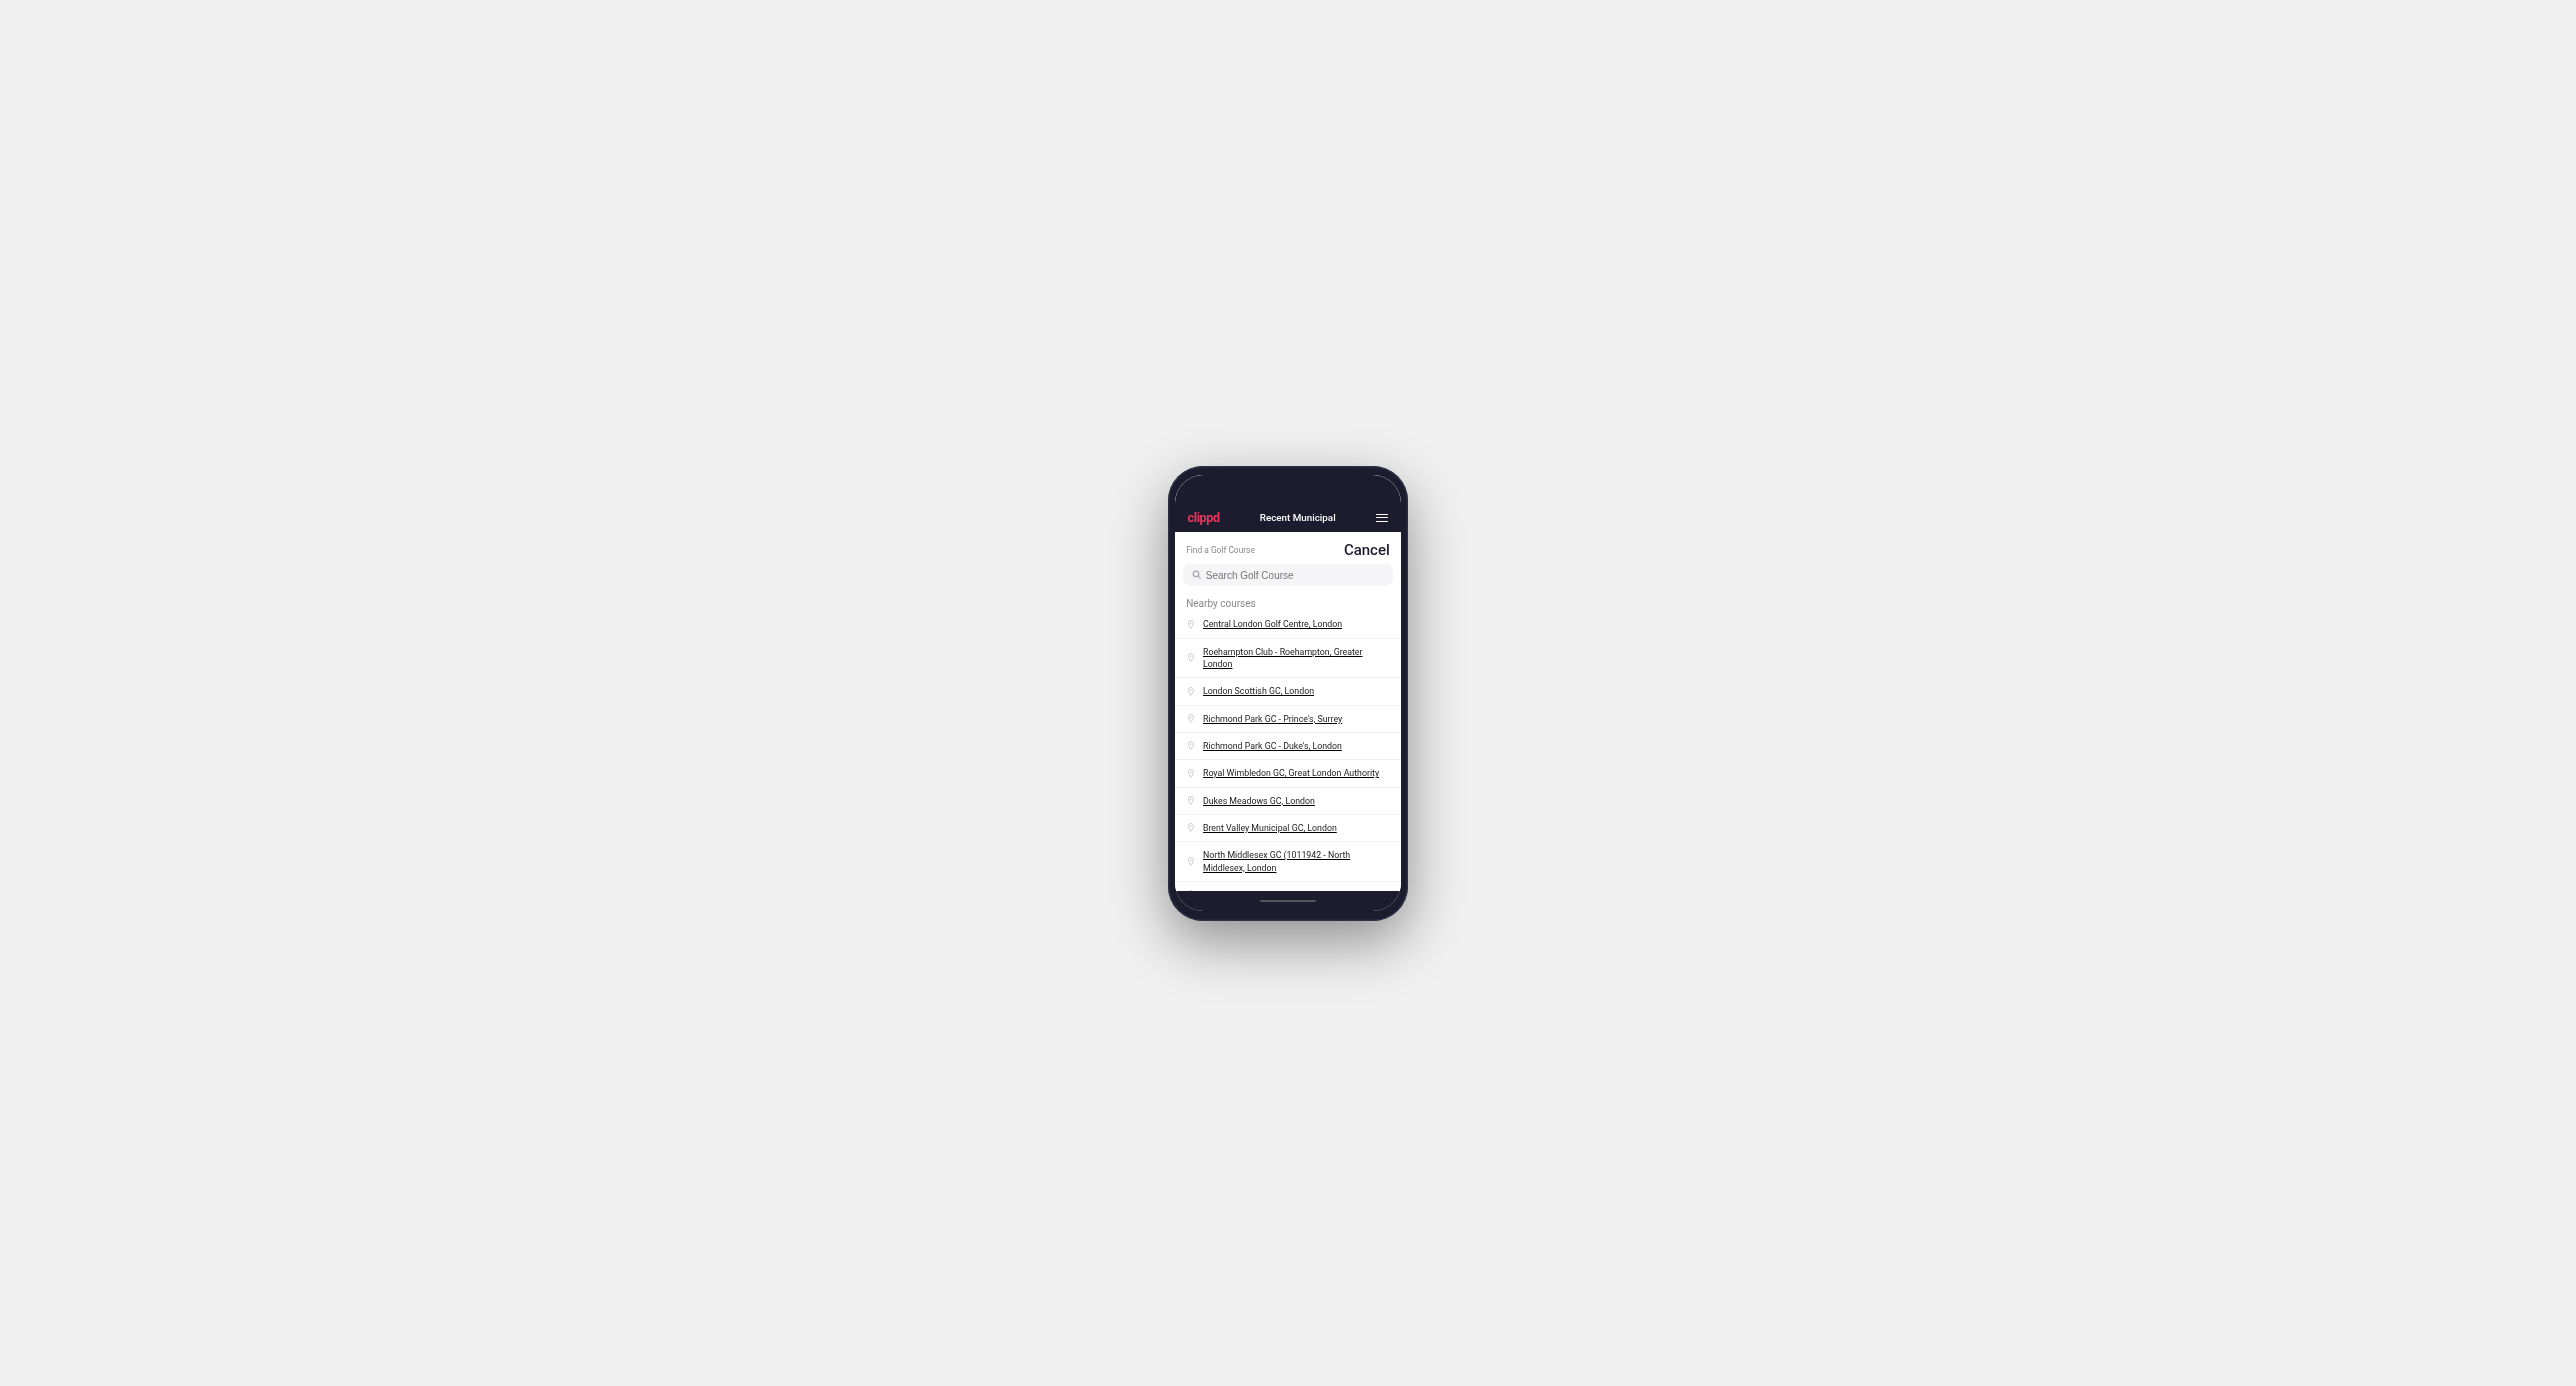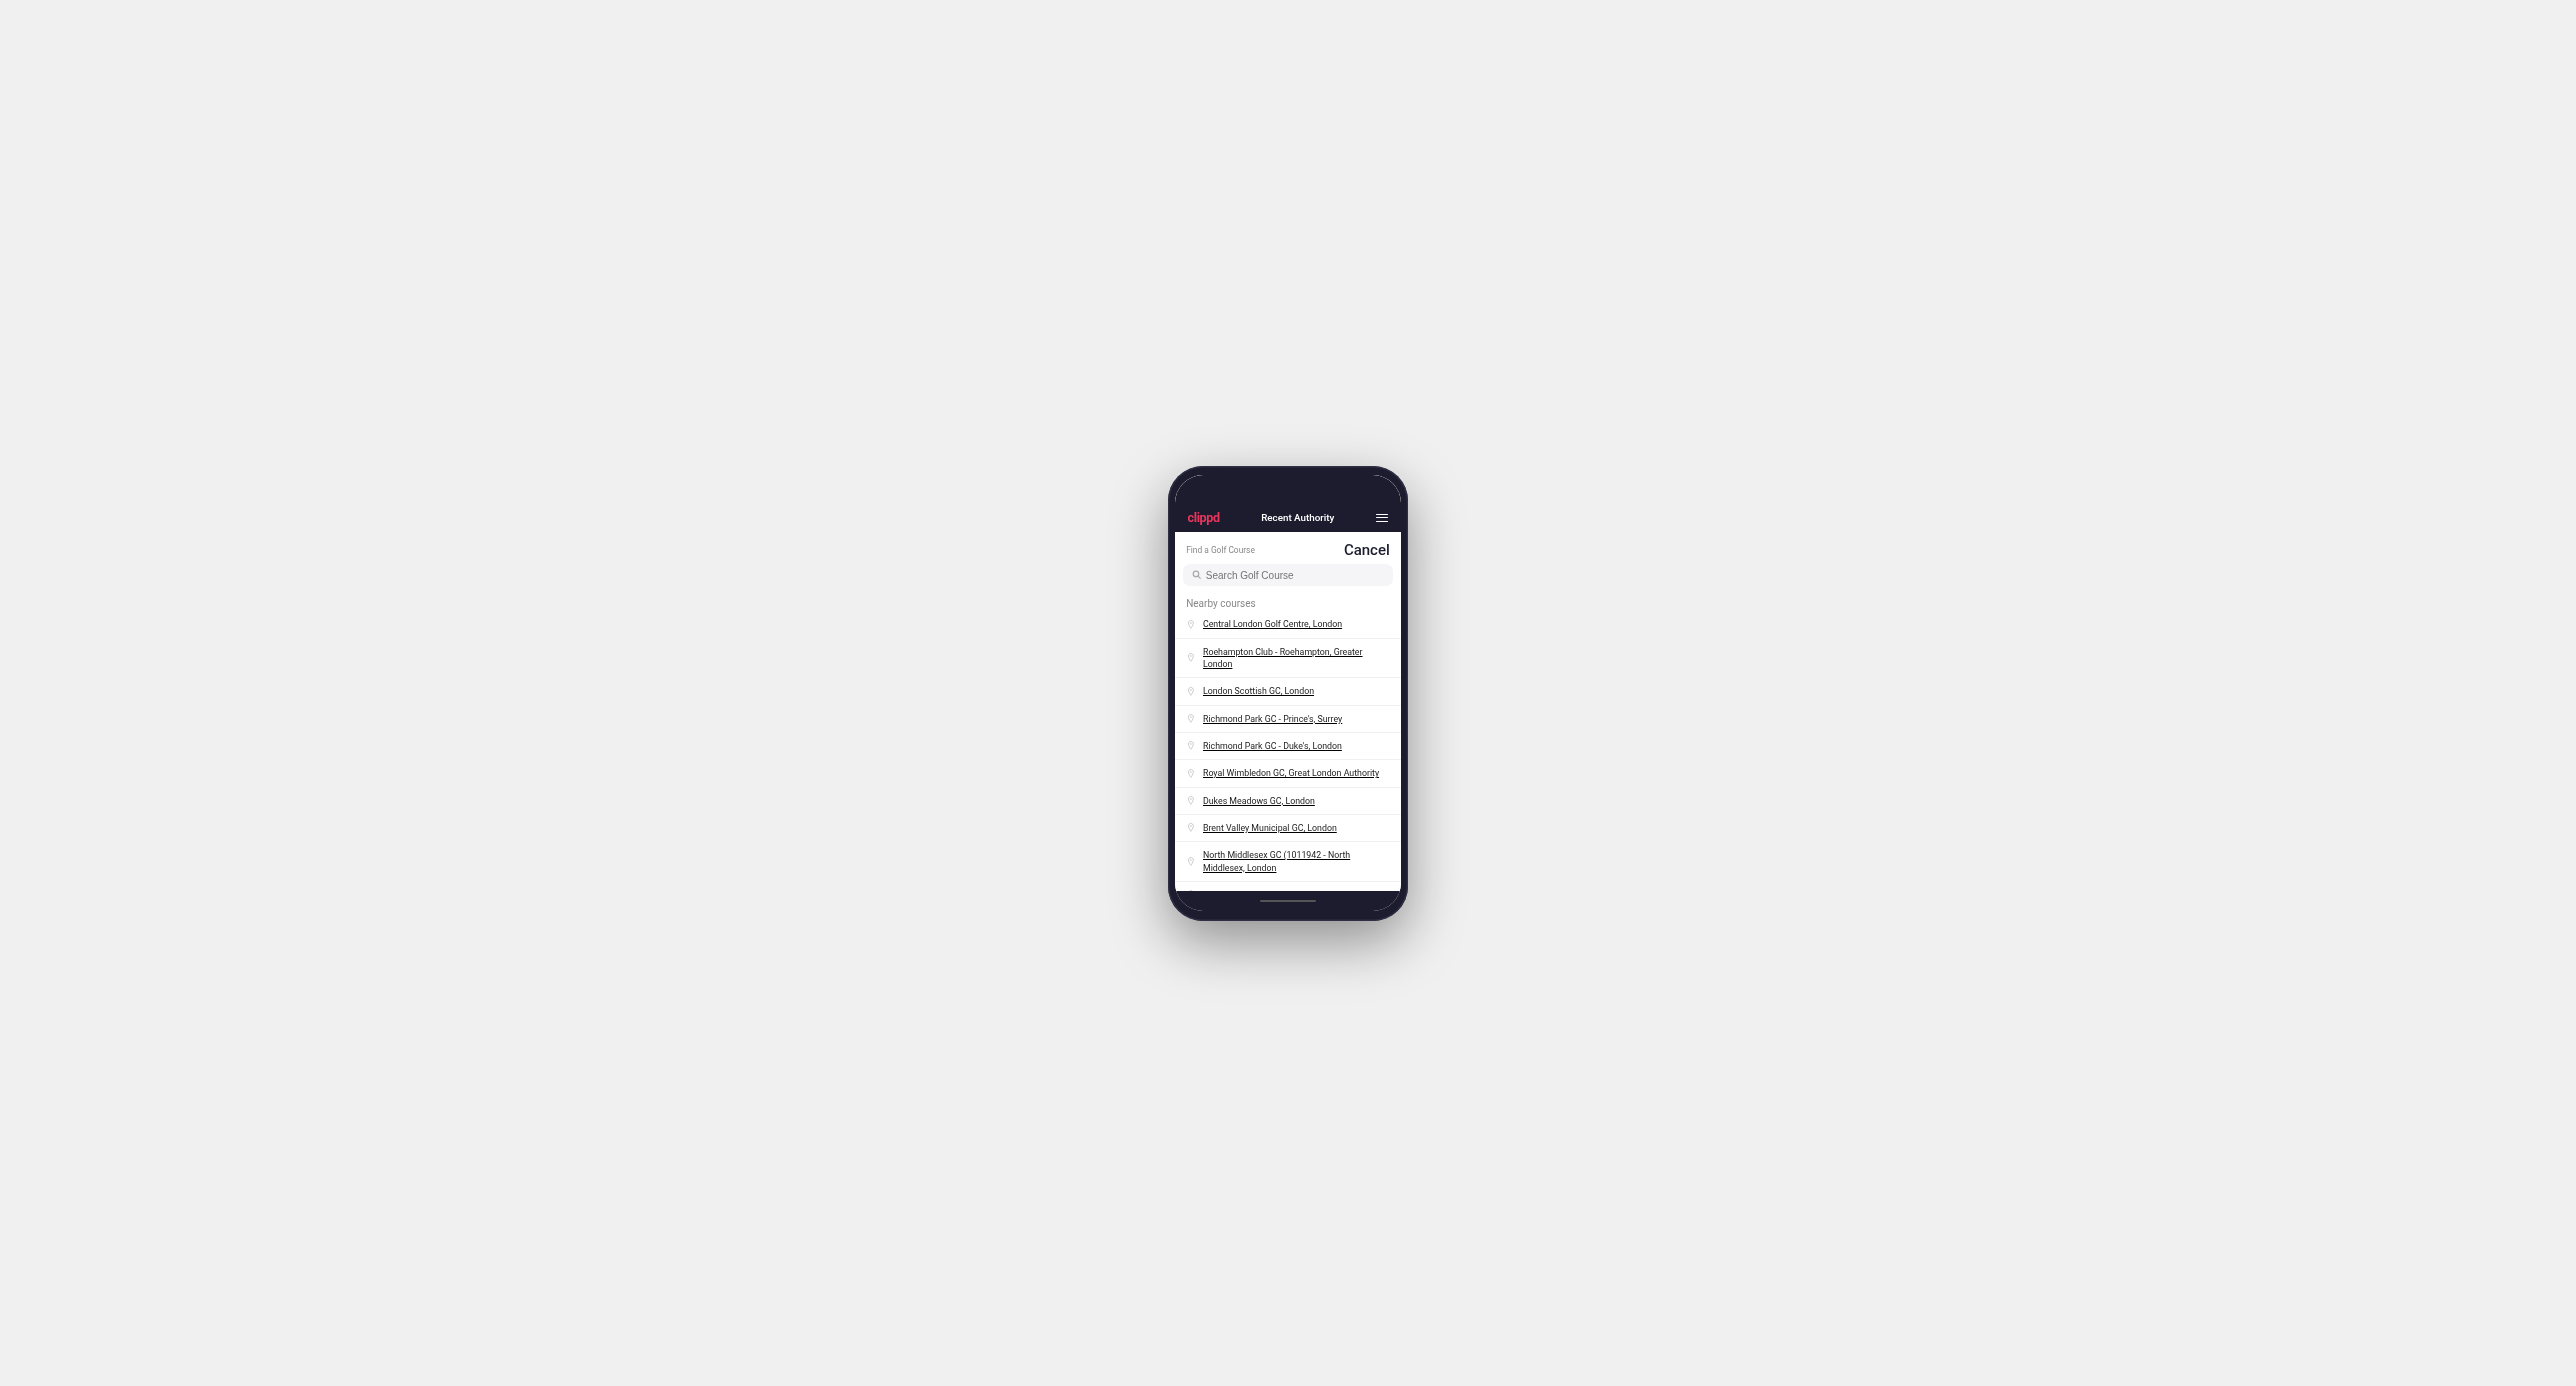--- a/index.html
+++ b/index.html
@@ -224,21 +224,21 @@
 <div class="phone-wrapper">
   <div class="phone-shell"></div>
   <div class="phone-screen">
 
     <div class="status-bar">
       <div class="notch"></div>
     </div>
 
     <div class="nav-bar">
       <span class="logo">clippd</span>
-      <span class="nav-title">Recent Authority</span>
+      <span class="nav-title">Recent Municipal</span>
       <div class="menu-icon">
         <span></span>
         <span></span>
         <span></span>
       </div>
     </div>
 
     <div class="content">
 
       <div class="find-header">

